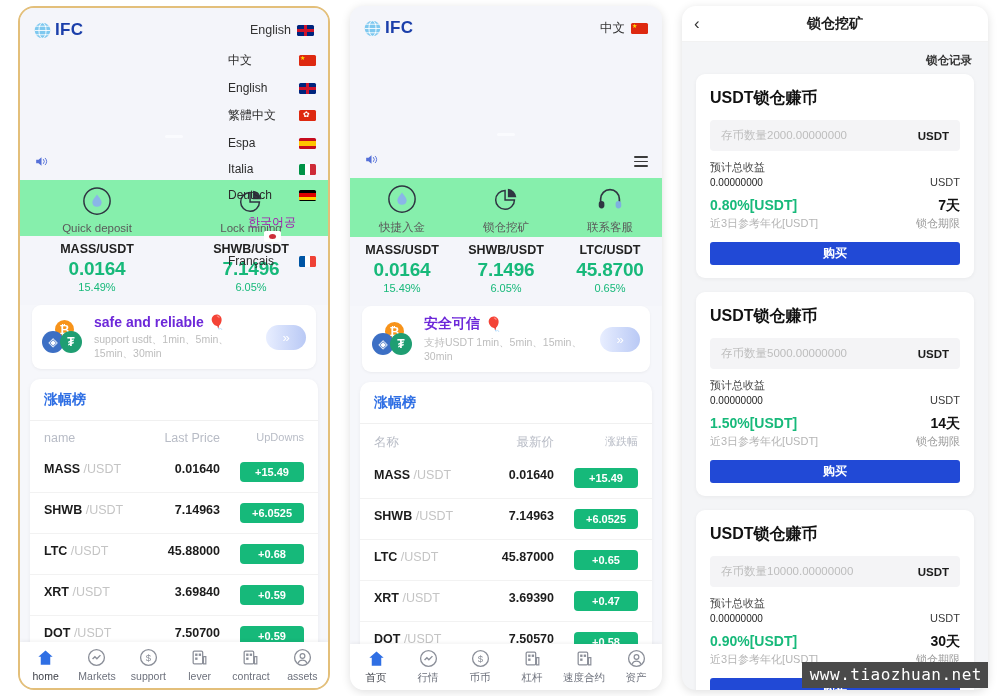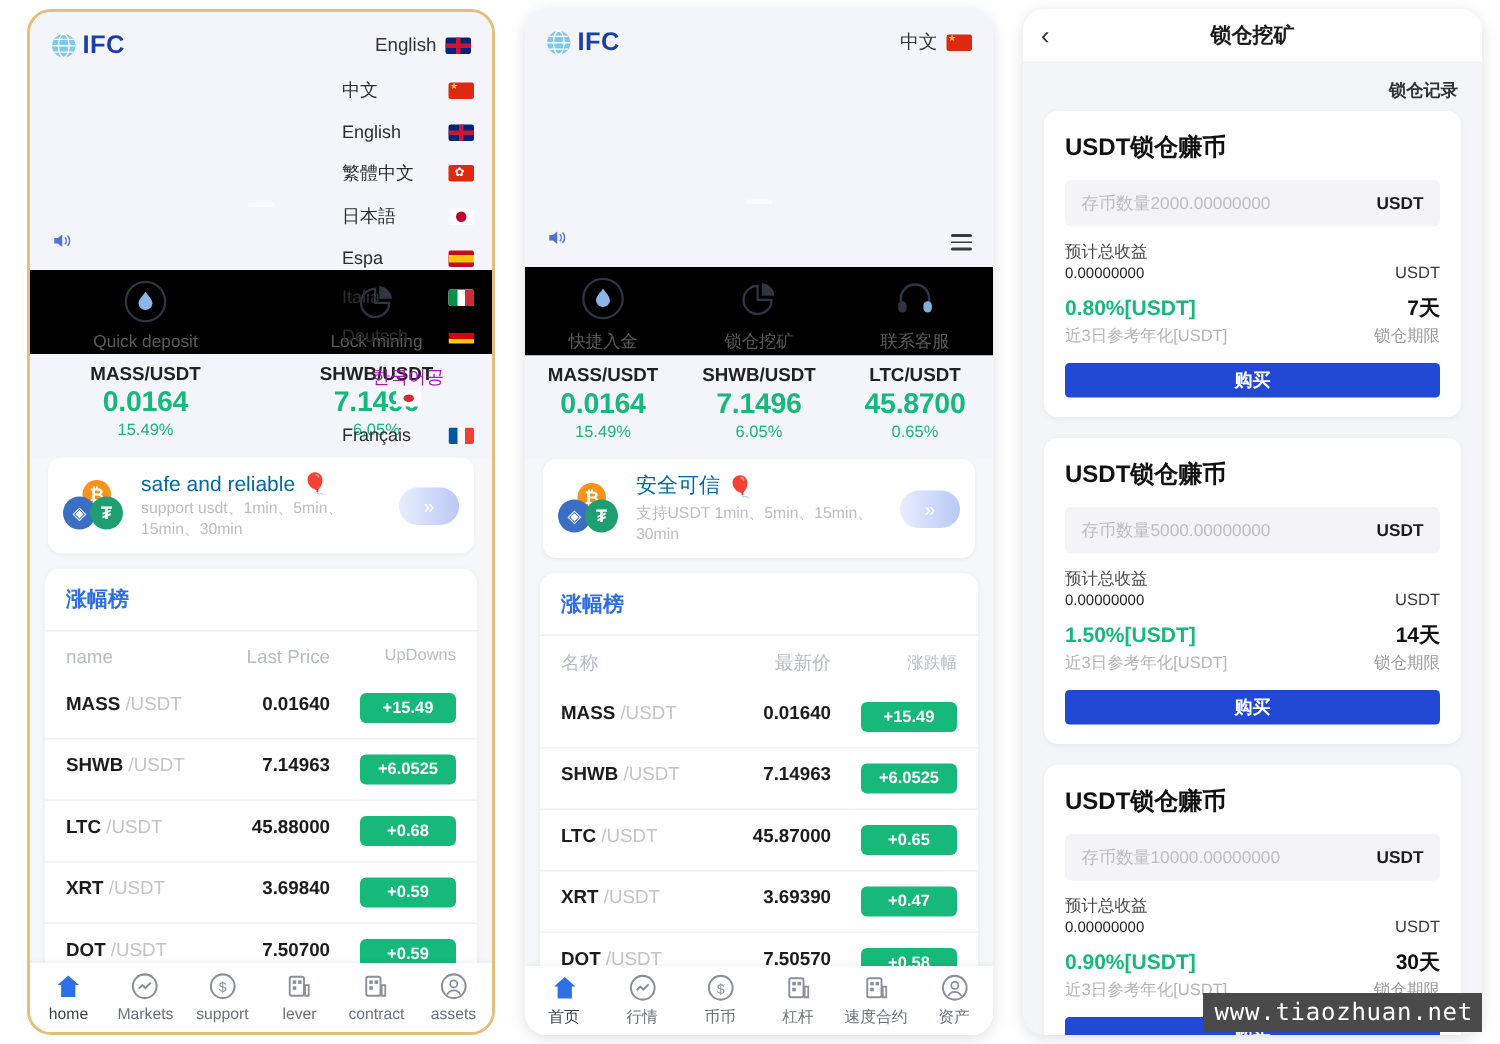--- a/index.html
+++ b/index.html
@@ -91,21 +91,21 @@
   }
   .lang-item.dim { color:#a21caf;flex-direction:column; }
   .lang-caret {
     position:absolute; left:-8px; top:239px; width:0;height:0;
     border-left:4px solid transparent; border-right:4px solid transparent;
     border-bottom:5px solid #19a06a;
   }
 
   
   .actions {
-    display:flex; background:#000000; padding: 6px 0 2px 0;
+    display:flex; background:#86efac; padding: 6px 0 2px 0;
   }
   .action { flex:1; display:flex; flex-direction:column; align-items:center; }
   .action-icon { width: 30px; height: 30px; margin-bottom: 6px; }
   .action-label { font-size: 11.5px; color:#5a5a5a; }
 
   
   .tickers { display:flex; background:#f4f5fa; padding: 6px 0 12px 0; }
   .tk { flex:1; text-align:center; }
   .tk-pair { font-size: 12.5px; font-weight:700; color:#222; margin-bottom:2px; }
   .tk-price { font-size: 19px; font-weight:700; color:#17b97a; letter-spacing:-.2px; }
@@ -116,21 +116,21 @@
     margin: 0 12px 10px 12px; background:#fff; border-radius: 9px;
     display:flex; align-items:center; padding: 9px 10px; position:relative;
     box-shadow: 0 1px 3px rgba(0,0,0,.05);
   }
   .coins { position:relative; width: 44px; height: 34px; flex:0 0 44px; }
   .coin { position:absolute; border-radius:50%; color:#fff; display:flex; align-items:center; justify-content:center; font-weight:700; }
   .coin.btc { width:19px;height:19px; background:#f7931a; left:13px; top:0px; font-size:12px;}
   .coin.eth { width:22px;height:22px; background:#3c6fc4; left:0px; top:11px; font-size:12px;}
   .coin.usdt{ width:22px;height:22px; background:#1f9e72; left:18px; top:11px; font-size:12px;}
   .banner-text { flex:1; padding-left: 8px; }
-  .banner-title { font-size: 14px; font-weight:400; color:#0369a1; display:flex; align-items:center; gap:5px;}
+  .banner-title { font-size: 14px; font-weight:700; color:#6d28d9; display:flex; align-items:center; gap:5px;}
   .banner-sub { font-size: 10.5px; color:#bdbdbd; line-height: 1.35; margin-top:2px;}
   .banner-go {
     width: 40px; height: 25px; border-radius: 13px;
     background: linear-gradient(90deg,#e8eeff,#b9c9f5);
     display:flex; align-items:center; justify-content:center;
     color:#fff; font-size: 13px; flex:0 0 40px;
   }
 
   
   .rank-card {
@@ -241,24 +241,20 @@
    </div>
           <div class="lang-item">
      <span>English</span>
      <span class="flag uk"></span>
    </div>
           <div class="lang-item">
      <span>繁體中文</span>
      <span class="flag hk"></span>
    </div>
           <div class="lang-item">
-     <span>日本語</span>
-     <span class="flag jp"></span>
-   </div>
-          <div class="lang-item">
      <span>Espa</span>
      <span class="flag es"></span>
    </div>
           <div class="lang-item">
      <span>Italia</span>
      <span class="flag it"></span>
    </div>
           <div class="lang-item">
      <span>Deutsch</span>
      <span class="flag de"></span>

